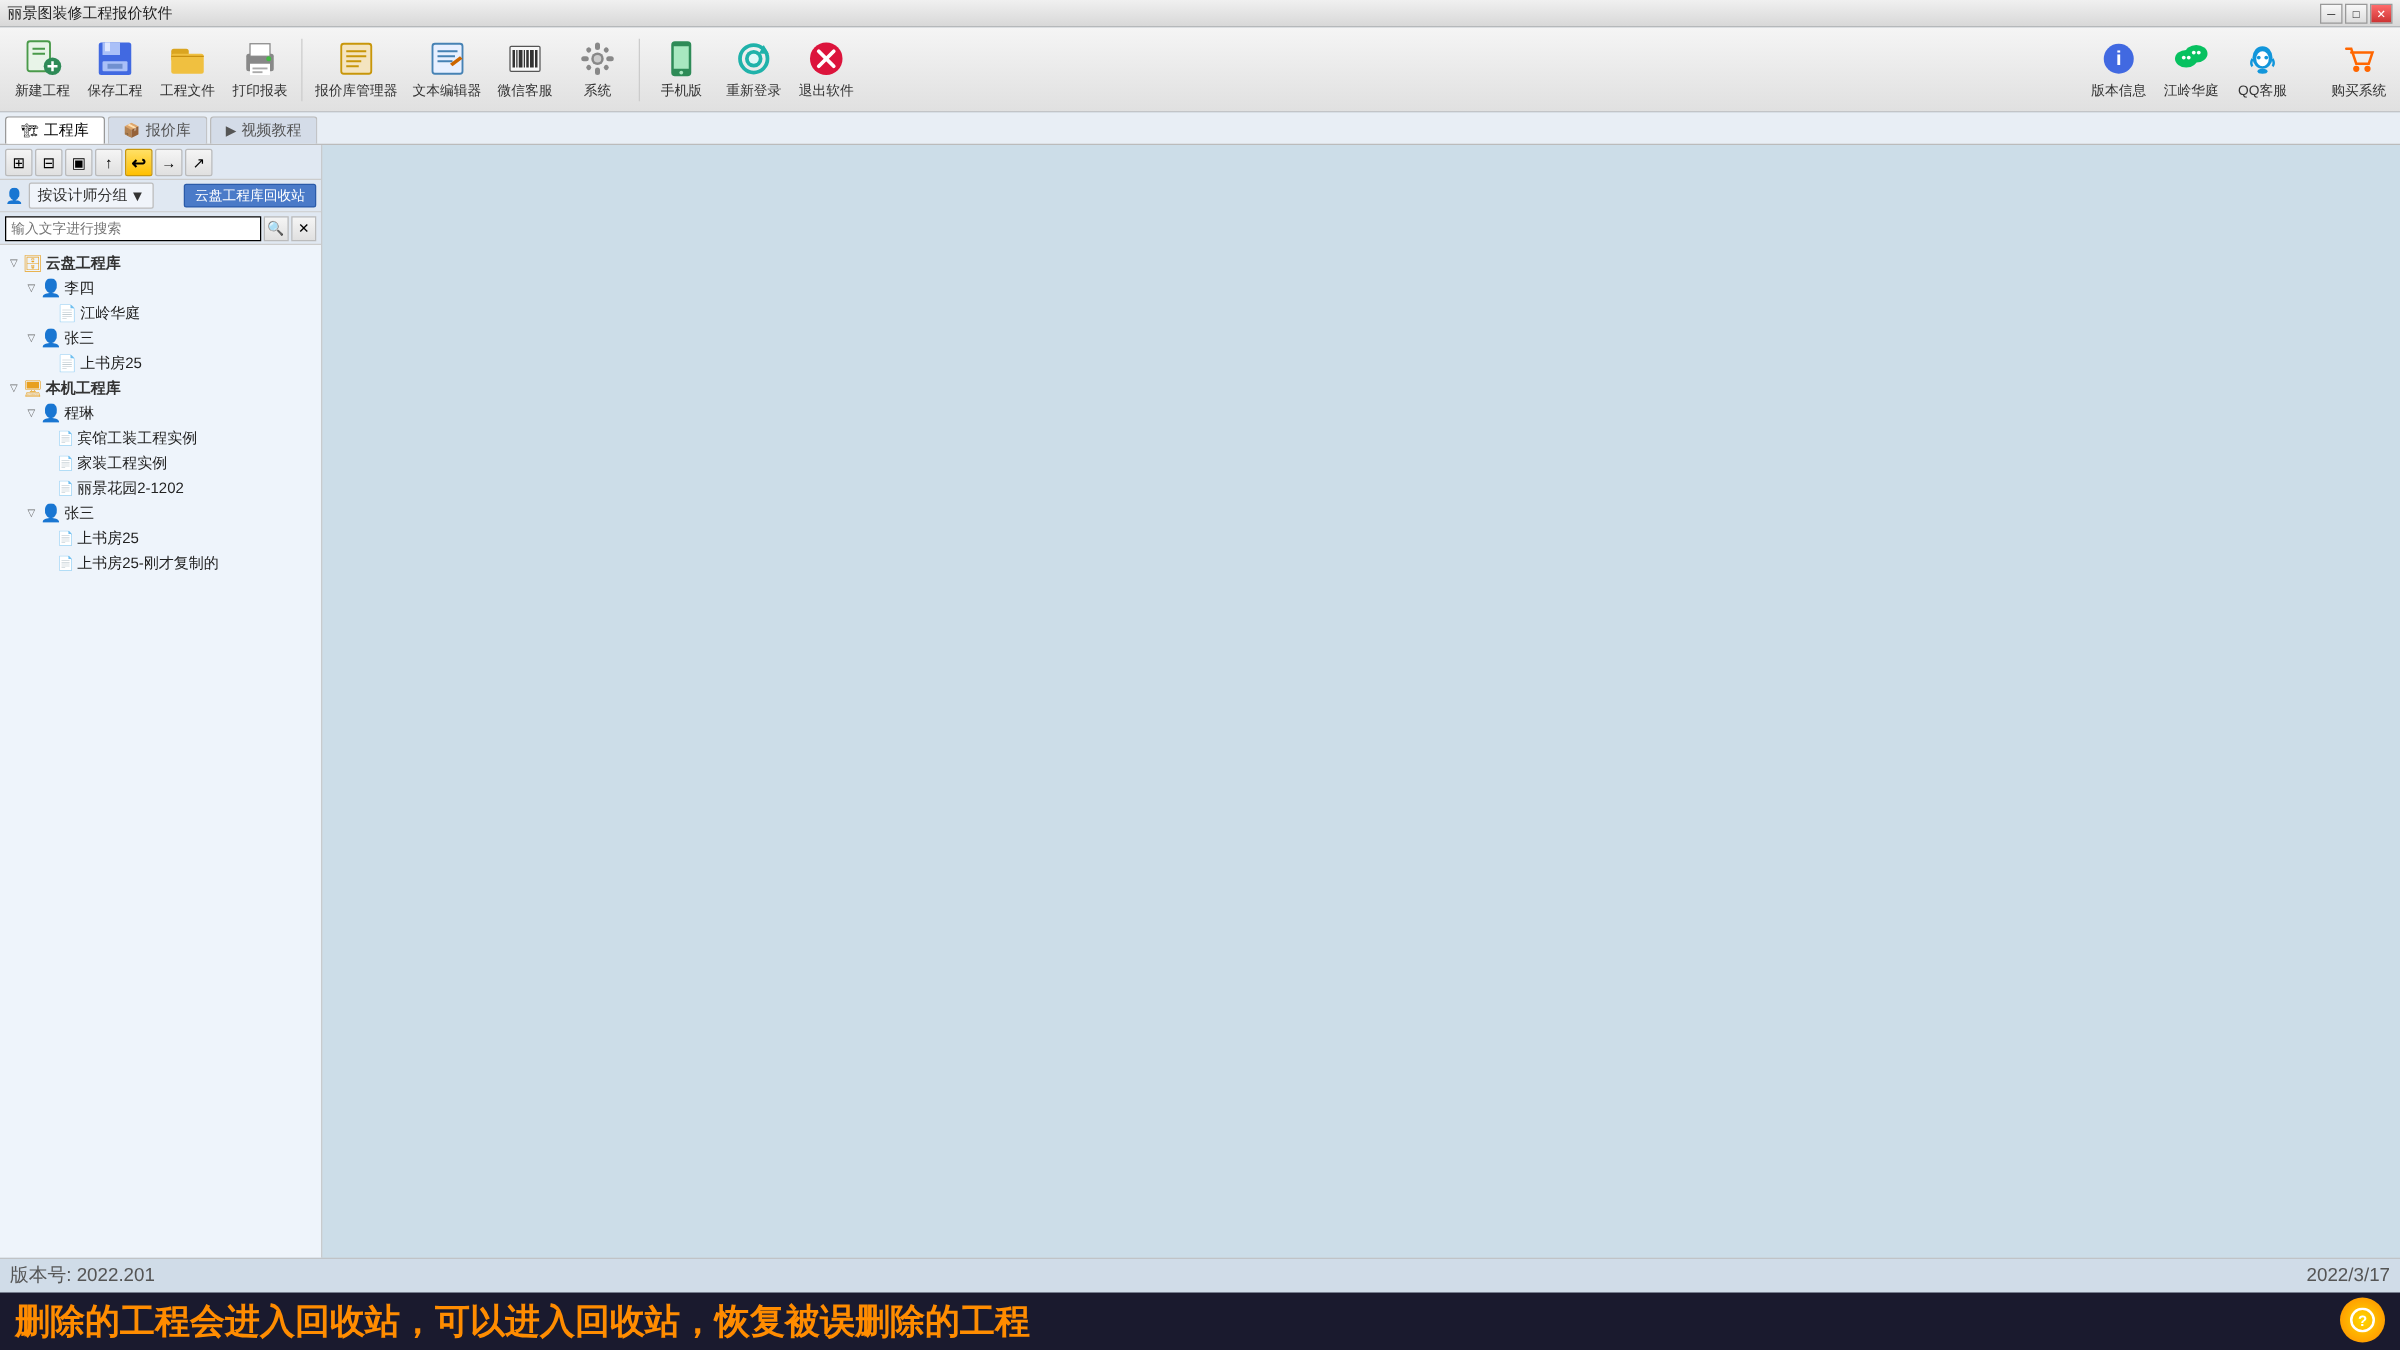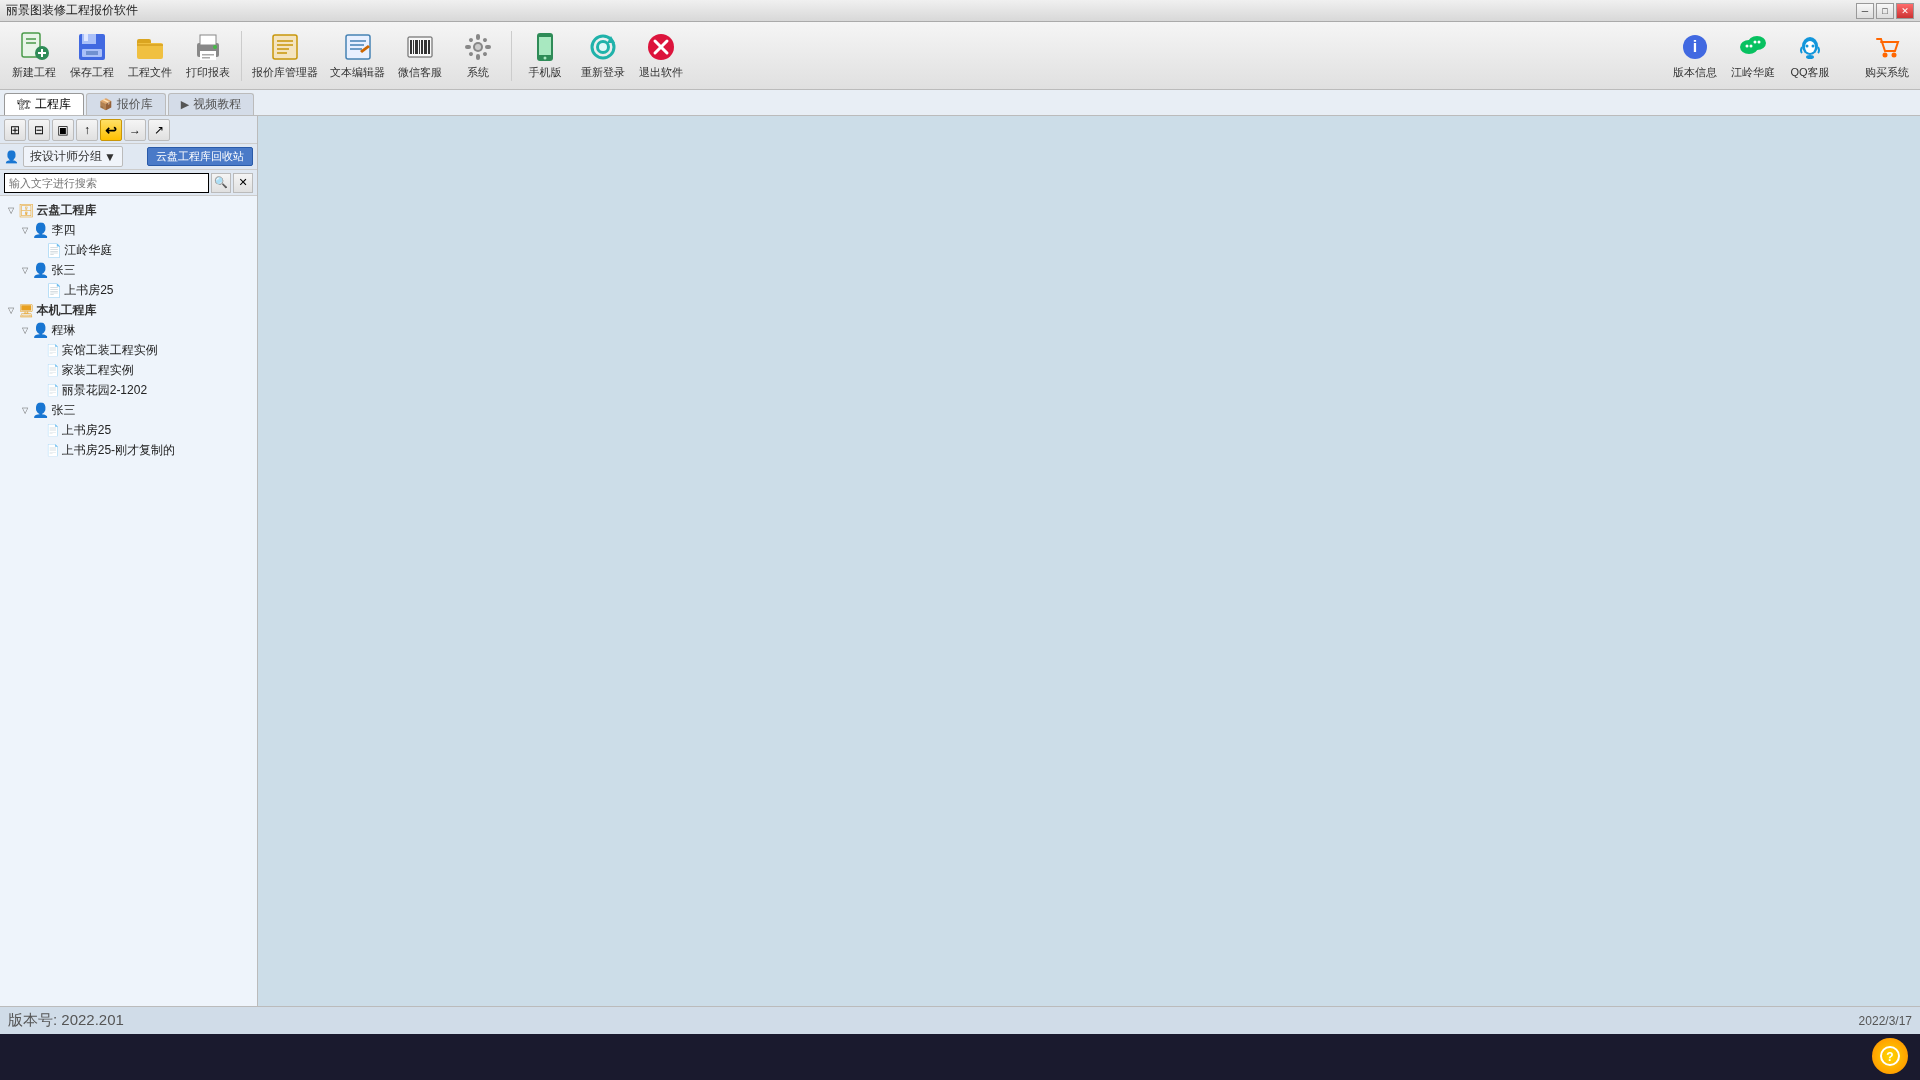--- a/index.html
+++ b/index.html
@@ -678,23 +678,24 @@
         <span class="tree-label">上书房25-刚才复制的</span>
       </div>
     </div>
   </div>
 
   <div id="right-area"></div>
 </div>
 
 <div id="status-bar">
   <span id="version-label">版本号: 2022.201</span>
-  <span style="margin-left:auto;font-size:12px;color:#555;">2022/3/17</span>
+  <span style="margin-left:auto;font-size:15px;color:#555;">2022/3/17</span>
 </div>
 
 <div id="notification-bar">
+  <span id="notification-text">删除的工程会进入回收站，可以进入回收站，恢复被误删除的工程</span>
   <div id="notification-icon">
     <svg width="20" height="20" viewBox="0 0 20 20">
       <circle cx="10" cy="10" r="9" fill="none" stroke="white" stroke-width="2"></circle>
       <text x="10" y="15" text-anchor="middle" fill="white" font-size="12" font-weight="bold">?</text>
     </svg>
   </div>
 </div>
 
 </body></html>

